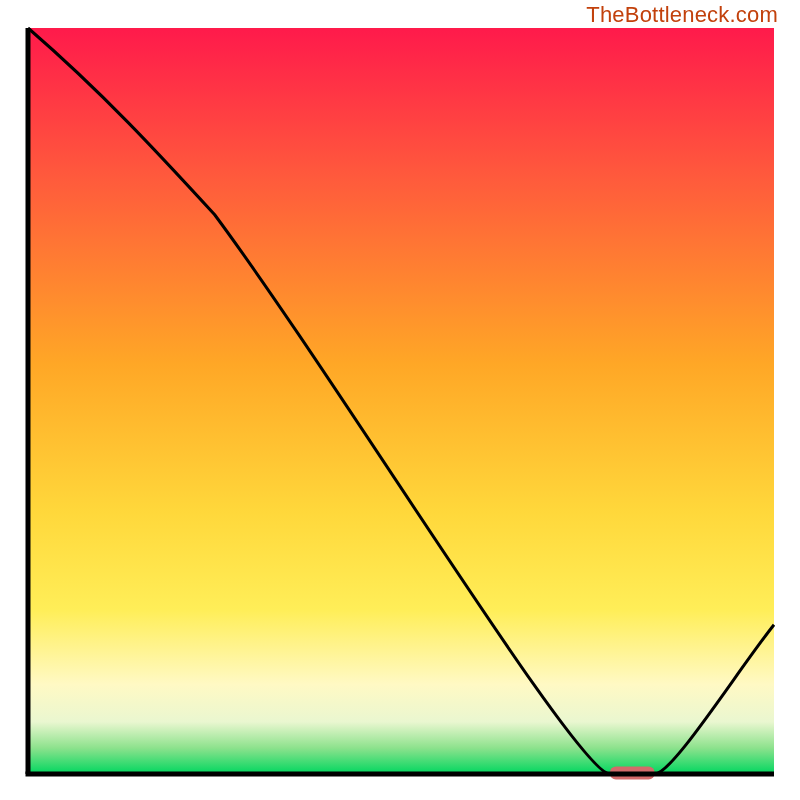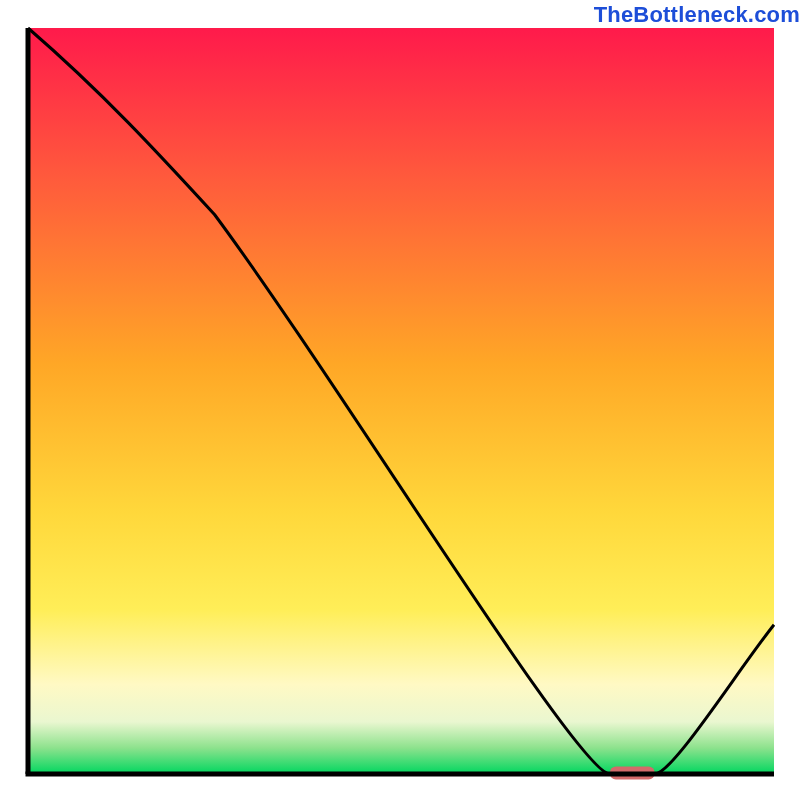--- a/index.html
+++ b/index.html
@@ -11,24 +11,24 @@
     font-family: Arial, Helvetica, sans-serif;
   }
   .container {
     position: relative;
     width: 800px;
     height: 800px;
   }
   .watermark {
     position: absolute;
     top: 2px;
-    right: 0;
+    right: 22px;
     font-size: 22px;
-    font-weight: bold;
-    color: #1d4ed8;
+    font-weight: normal;
+    color: #c2410c;
     letter-spacing: 0.2px;
   }
   svg {
     position: absolute;
     top: 0;
     left: 0;
   }
 </style>
 </head>
 <body>

